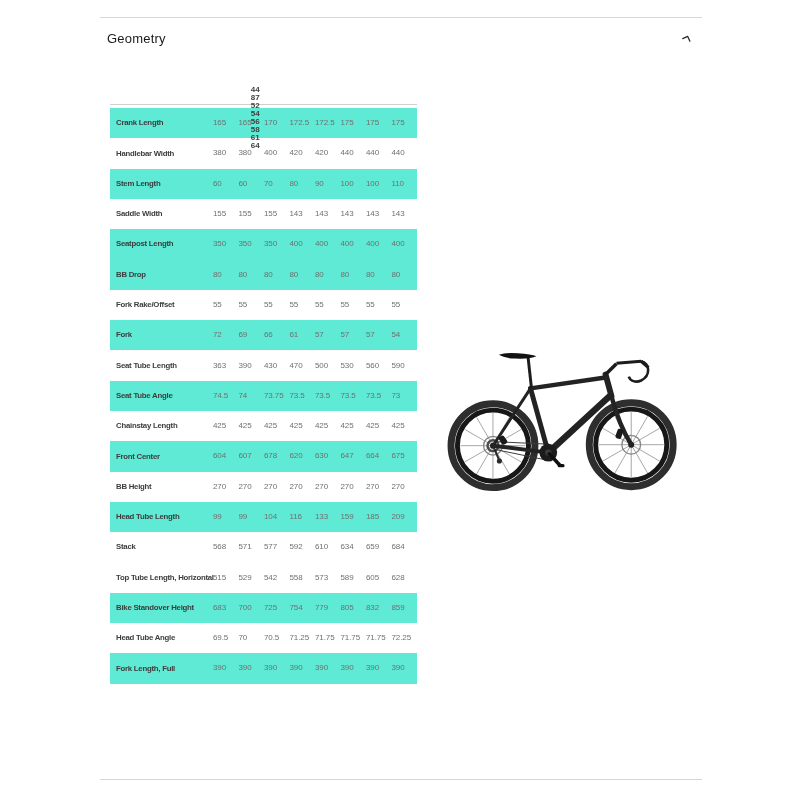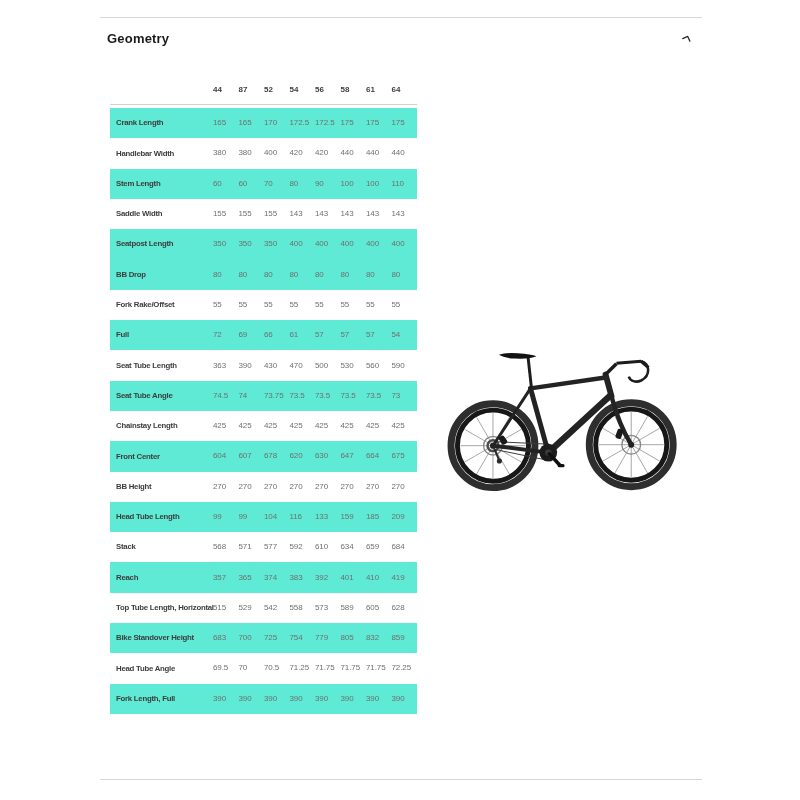--- a/index.html
+++ b/index.html
@@ -4,25 +4,25 @@
 <style>
   html,body{margin:0;padding:0;background:#ffffff;}
   body{width:800px;height:800px;position:relative;overflow:hidden;
        font-family:"Liberation Sans",sans-serif;-webkit-font-smoothing:antialiased;}
   .rule{position:absolute;left:100px;width:602px;height:1px;background:#d6d6d6;}
   .rule.top{top:17px;}
   .rule.bottom{top:779px;}
 
   .section-header{position:absolute;left:107px;top:28px;width:586px;height:20px;
        display:flex;justify-content:space-between;align-items:center;cursor:pointer;}
-  .section-title{font-size:13px;color:#1a1a1a;font-weight:700;letter-spacing:.2px;}
+  .section-title{font-size:13px;color:#1a1a1a;font-weight:400;letter-spacing:.2px;}
   .chev{display:flex;align-items:center;justify-content:center;width:12px;height:12px;}
 
   .geo-table{position:absolute;left:110px;top:86px;width:307px;font-size:8px;line-height:1;}
-  .thead{display:flex;align-items:flex-start;height:18px;border-bottom:1px solid #d0d0d0;}
+  .thead{display:flex;align-items:center;height:18px;border-bottom:1px solid #d0d0d0;flex-direction:column;}
   .tbody{padding-top:3px;}
   .tlabel{width:103px;padding-left:6px;box-sizing:border-box;white-space:nowrap;}
   .thc{width:25.5px;font-weight:700;color:#3f3f3f;}
   .trow{display:flex;align-items:center;height:30.3px;}
   .trow.odd{background:#5eead4;}
   .trow .tlabel{font-weight:700;color:#3d3d3d;font-size:7.8px;letter-spacing:-.25px;}
   .tcell{width:25.5px;color:#707070;font-size:8px;letter-spacing:-.1px;white-space:nowrap;}
 
   .bike{position:absolute;left:445px;top:342px;width:250px;height:158px;}
 </style>
@@ -124,21 +124,21 @@
         <div class="tcell">55</div>
         <div class="tcell">55</div>
         <div class="tcell">55</div>
         <div class="tcell">55</div>
         <div class="tcell">55</div>
         <div class="tcell">55</div>
         <div class="tcell">55</div>
         <div class="tcell">55</div>
       </div>
       <div class="trow odd">
-        <div class="tlabel">Full</div>
+        <div class="tlabel">Fork</div>
         <div class="tcell">72</div>
         <div class="tcell">69</div>
         <div class="tcell">66</div>
         <div class="tcell">61</div>
         <div class="tcell">57</div>
         <div class="tcell">57</div>
         <div class="tcell">57</div>
         <div class="tcell">54</div>
       </div>
       <div class="trow even">
@@ -210,31 +210,20 @@
       <div class="trow even">
         <div class="tlabel">Stack</div>
         <div class="tcell">568</div>
         <div class="tcell">571</div>
         <div class="tcell">577</div>
         <div class="tcell">592</div>
         <div class="tcell">610</div>
         <div class="tcell">634</div>
         <div class="tcell">659</div>
         <div class="tcell">684</div>
-      </div>
-      <div class="trow odd">
-        <div class="tlabel">Reach</div>
-        <div class="tcell">357</div>
-        <div class="tcell">365</div>
-        <div class="tcell">374</div>
-        <div class="tcell">383</div>
-        <div class="tcell">392</div>
-        <div class="tcell">401</div>
-        <div class="tcell">410</div>
-        <div class="tcell">419</div>
       </div>
       <div class="trow even">
         <div class="tlabel">Top Tube Length, Horizontal</div>
         <div class="tcell">515</div>
         <div class="tcell">529</div>
         <div class="tcell">542</div>
         <div class="tcell">558</div>
         <div class="tcell">573</div>
         <div class="tcell">589</div>
         <div class="tcell">605</div>

